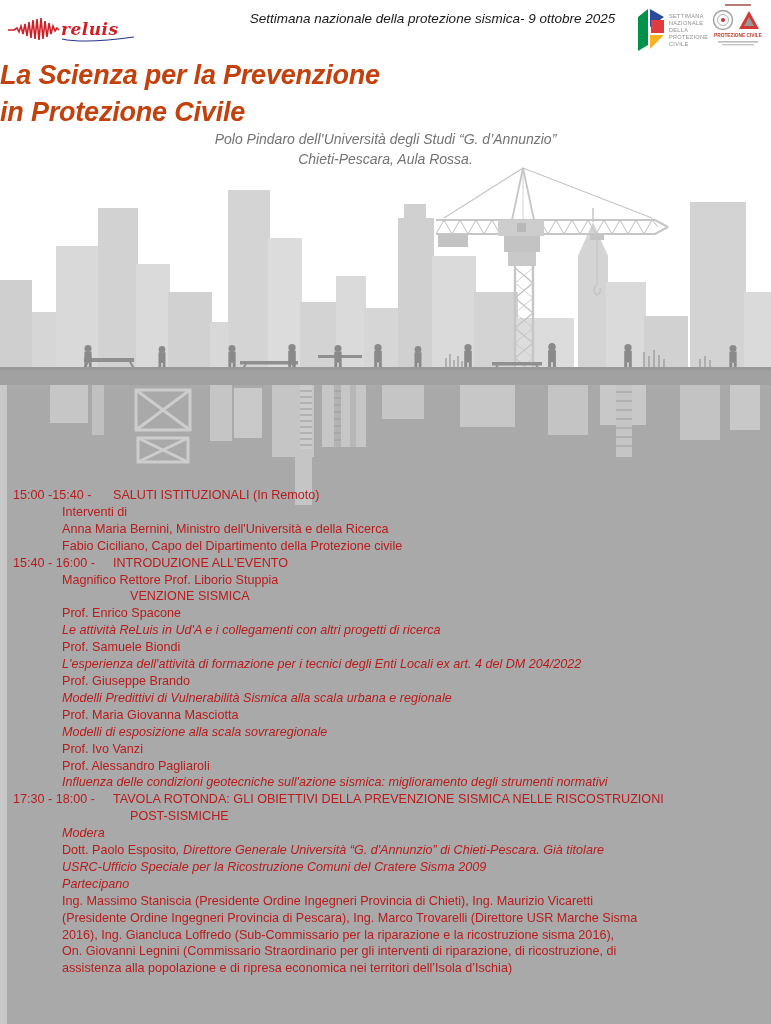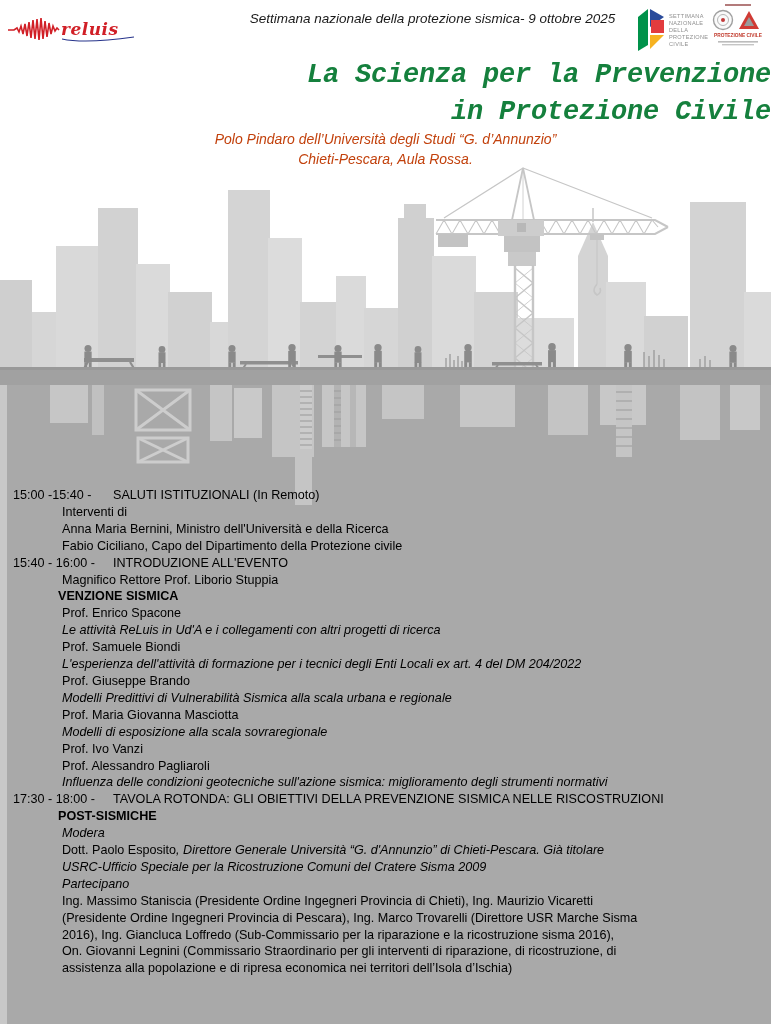--- a/index.html
+++ b/index.html
@@ -5,33 +5,33 @@
   html,body{margin:0;padding:0;background:#e8e8e8;}
   #page{position:relative;width:771px;height:1024px;background:#ffffff;overflow:hidden;
         font-family:"Liberation Sans",sans-serif;margin:0 auto;}
   
   .evt-line{position:absolute;top:11px;left:0;width:100%;text-align:center;
             font-style:italic;font-size:13.5px;color:#1a1a1a;padding-left:47px;}
   .reluis{position:absolute;left:6px;top:13px;}
   .snpc{position:absolute;left:636px;top:7px;}
   .pc{position:absolute;left:710px;top:3px;}
   
-  .title{position:absolute;top:57px;left:0;width:100%;text-align:right;
+  .title{position:absolute;top:57px;left:0;width:100%;text-align:left;
          font-weight:700;font-style:italic;font-size:27px;line-height:37px;
-         color:#15803d;letter-spacing:-0.2px;font-family:Liberation Mono, monospace;}
+         color:#c2410c;letter-spacing:-0.2px;}
   .subtitle{position:absolute;top:129px;left:0;width:100%;text-align:center;
-            font-style:italic;font-size:14px;line-height:20px;color:#c2410c;}
+            font-style:italic;font-size:14px;line-height:20px;color:#737373;}
   
   .scene{position:absolute;top:160px;left:0;}
   
   .schedule{position:absolute;top:487px;left:13px;width:755px;
-            font-size:12.6px;line-height:16.9px;color:#000000;}
+            font-size:12.6px;line-height:16.9px;color:#b91c1c;}
   .sched-line{white-space:nowrap;}
   .sched-line .time{display:inline-block;width:100px;}
-  .sched-line.cont{margin-left:45px;font-weight:bold;}
+  .sched-line.cont{margin-left:117px;}
   .sched-line.sub{margin-left:49px;}
   .b{font-weight:400;}
   .i{font-style:italic;}
   svg text{font-family:"Liberation Sans",sans-serif;}
 </style>
 </head>
 <body>
 
 <div id="page">
 

